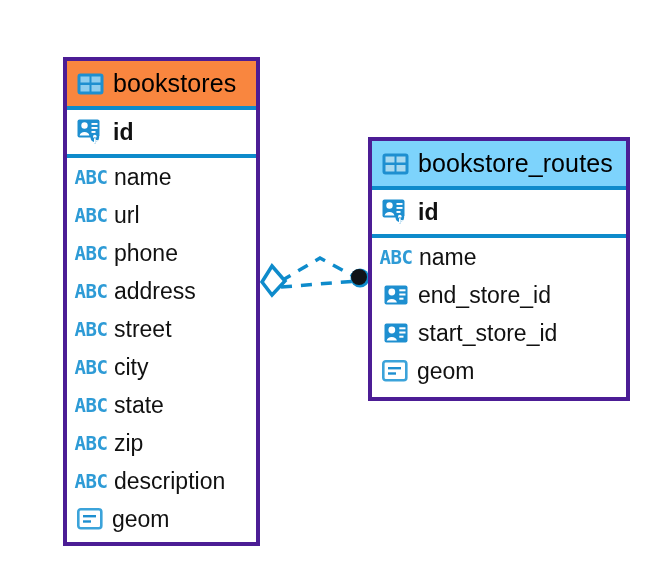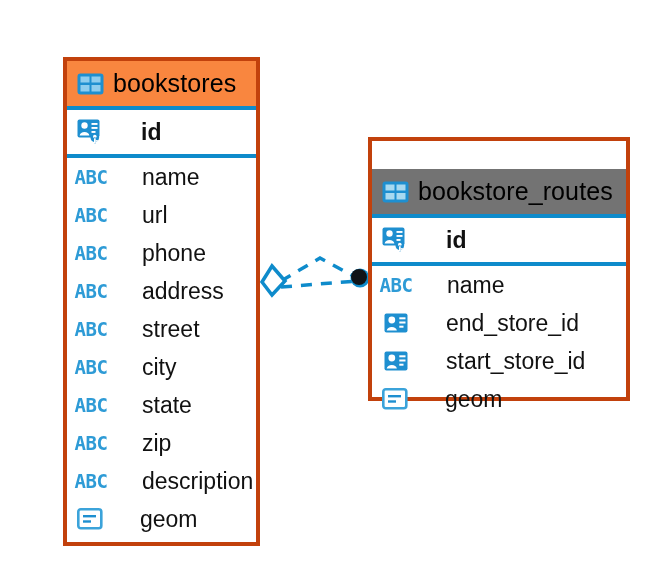--- a/index.html
+++ b/index.html
@@ -17,21 +17,21 @@
     height: 570px;
     background: #ffffff;
     overflow: hidden;
   }
 
   
   .entity {
     position: absolute;
     box-sizing: border-box;
     background: #ffffff;
-    border: 4px solid #c2410c;
+    border: 4px solid #4c1d95;
   }
   #entity-bookstores {
     left: 63px;
     top: 57px;
     width: 197px;
     height: 489px;
   }
   #entity-bookstore-routes {
     left: 368px;
     top: 137px;
@@ -41,42 +41,41 @@
 
   .entity-header {
     box-sizing: border-box;
     display: flex;
     align-items: center;
     height: 49px;
     padding-left: 10px;
     border-bottom: 4px solid #0e8bcb;
   }
   .entity-header.accent-orange { background: #f9863f; }
-  .entity-header.accent-grey   { background: #737373; margin-top: 28px; }
+  .entity-header.accent-grey   { background: #7dd3fc; }
 
   .entity-title {
     font-size: 25px;
     color: #000000;
     margin-left: 9px;
     letter-spacing: 0.1px;
     white-space: nowrap;
   }
 
   .pk-section {
     box-sizing: border-box;
     border-bottom: 4px solid #0e8bcb;
   }
 
   .attr-row {
     box-sizing: border-box;
     display: flex;
     align-items: center;
     height: 38px;
     padding-left: 10px;
-    gap: 28px;
   }
   .attr-row.pk-row { height: 44px; }
   .attr-label {
     font-size: 23px;
     color: #111111;
     margin-left: 9px;
     white-space: nowrap;
   }
   .attr-label.bold { font-weight: bold; }
 

